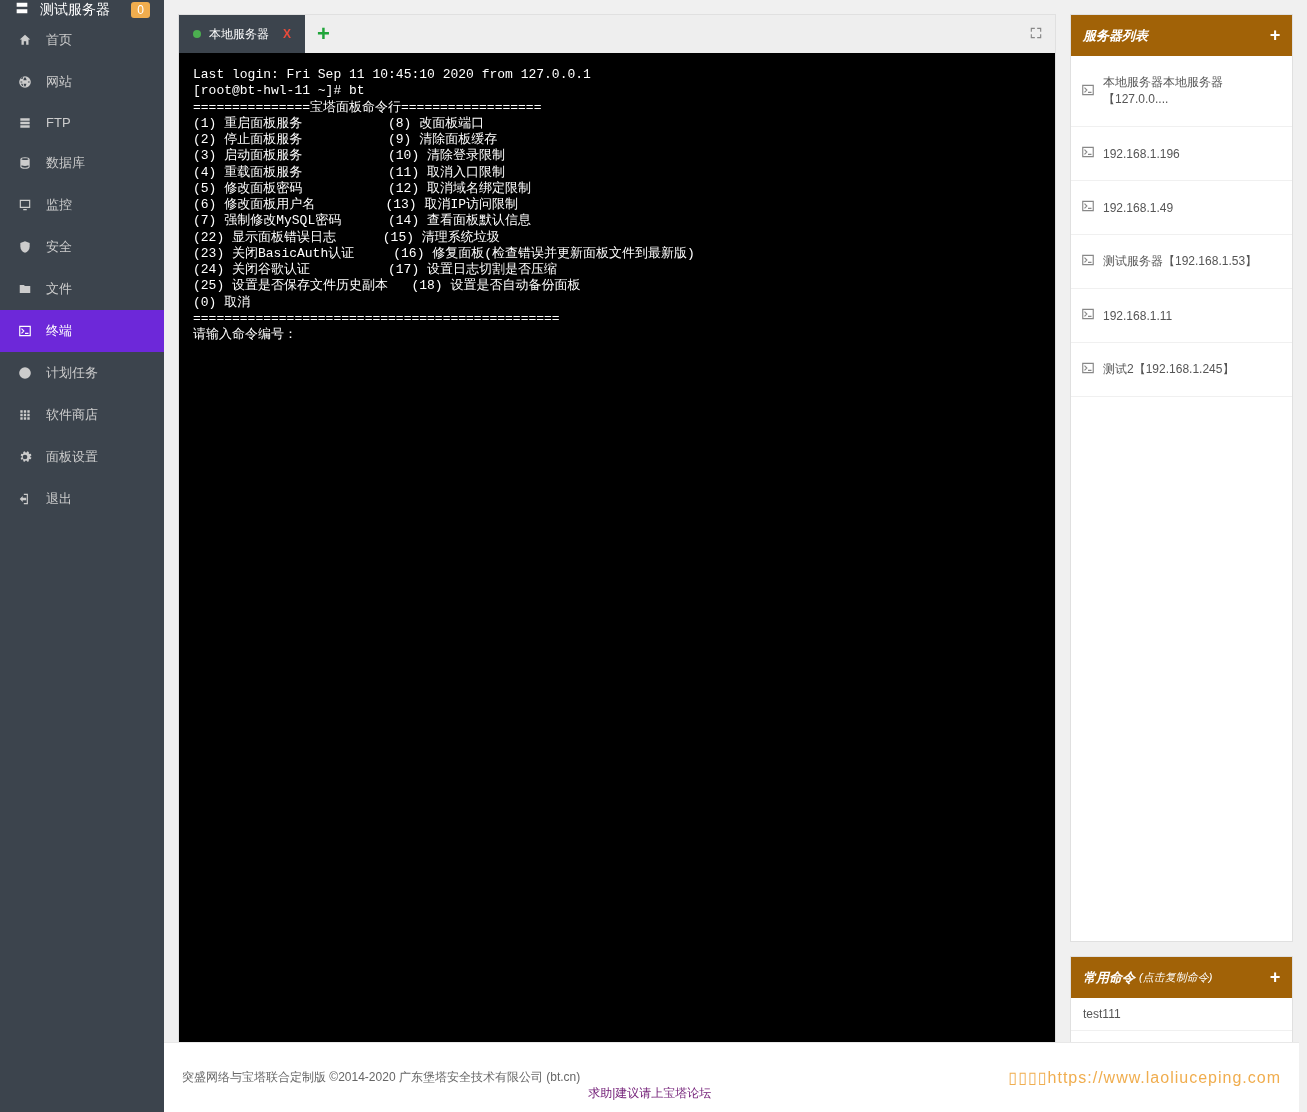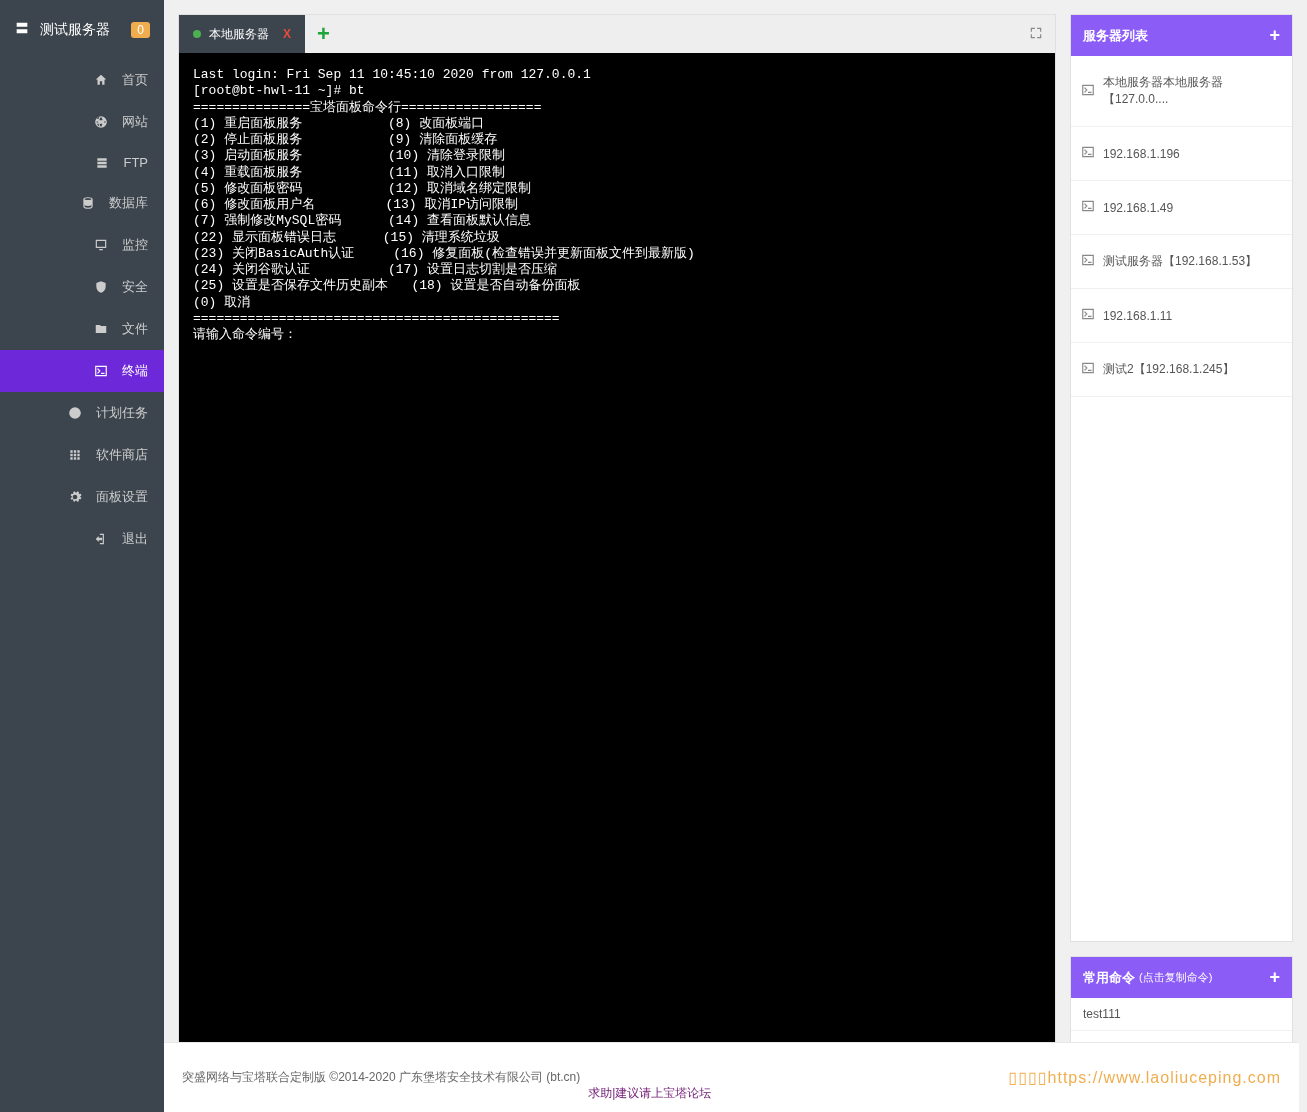--- a/index.html
+++ b/index.html
@@ -1,42 +1,42 @@
 <!DOCTYPE html>
 <html><head>
 <meta charset="utf-8">
 <style>
 * { margin: 0; padding: 0; box-sizing: border-box; }
 body { font-family: "Microsoft YaHei", Arial, sans-serif; font-size: 13px; background: #f0f0f0; width: 1307px; height: 1112px; overflow: hidden; }
 .layout { display: flex; height: 100%; }
 
 .sidebar { width: 164px; background: #3c444d; color: #ccc; flex-shrink: 0; }
-.sb-header { display: flex; align-items: center; padding: 20px 14px; color: #fff; font-size: 14px; }
+.sb-header { display: flex; align-items: center; padding: 0 14px; color: #fff; font-size: 14px; }
 .sb-header .icon { margin-right: 10px; }
 .sb-badge { margin-left: auto; background: #f0ad4e; color: #fff; border-radius: 3px; padding: 1px 6px; font-size: 12px; }
-.sb-item { display: flex; align-items: center; padding: 12px 16px; cursor: pointer; color: #ccc; font-size: 13px; justify-content: flex-end; }
+.sb-item { display: flex; align-items: center; padding: 12px 16px; cursor: pointer; color: #ccc; font-size: 13px; }
 .sb-item.active { background: #6d28d9; color: #fff; }
 .sb-item .icon { width: 18px; margin-right: 12px; display: inline-flex; justify-content: center; }
 
 .main { flex: 1; padding: 14px; display: flex; gap: 14px; background: #f0f0f0; height: calc(100% - 40px); }
 .terminal-wrap { flex: 1; background: #14b8a6; display: flex; flex-direction: column; border: 1px solid #e0e0e0; }
 .tabs { display: flex; align-items: center; background: #eee; height: 38px; position: relative; }
 .tab { display: flex; align-items: center; background: #3c444d; color: #fff; height: 100%; padding: 0 14px; font-size: 12px; }
 .tab .dot { width: 8px; height: 8px; border-radius: 50%; background: #4caf50; margin-right: 8px; }
 .tab .close { margin-left: 14px; color: #e74c3c; font-weight: bold; cursor: pointer; }
 .tab-add { padding: 0 12px; color: #20a53a; font-size: 22px; font-weight: bold; cursor: pointer; }
 .tab-expand { position: absolute; right: 12px; color: #888; cursor: pointer; }
 .terminal { flex: 1; background: #000; color: #fff; font-family: "Courier New", monospace; font-size: 13px; padding: 14px; white-space: pre; overflow: auto; line-height: 1.25; }
 .terminal::-webkit-scrollbar { width: 10px; }
 .terminal::-webkit-scrollbar-track { background: #2a2a2a; }
 .terminal::-webkit-scrollbar-thumb { background: #555; }
 
 .right-col { width: 223px; display: flex; flex-direction: column; gap: 14px; }
 .panel { background: #fff; border: 1px solid #e0e0e0; display: flex; flex-direction: column; }
-.panel-head { background: #8b5cf6; color: #fff; display: flex; align-items: center; padding: 10px 12px; font-size: 13px; font-weight: bold; }
+.panel-head { background: #a16207; color: #fff; display: flex; align-items: center; padding: 10px 12px; font-size: 13px; font-weight: bold; font-style: italic; }
 .panel-head .sub { font-weight: normal; font-size: 11px; margin-left: 4px; }
 .panel-head .add { margin-left: auto; font-size: 18px; font-weight: bold; cursor: pointer; }
 .panel-body { flex: 1; overflow: auto; }
 .srv-item { display: flex; align-items: center; padding: 18px 10px; border-bottom: 1px solid #f0f0f0; cursor: pointer; font-size: 12px; color: #555; }
 .srv-item .icon { margin-right: 8px; color: #888; }
 .cmd-item { padding: 9px 12px; border-bottom: 1px solid #f0f0f0; cursor: pointer; font-size: 12px; color: #555; }
 .panel.servers { flex: 1; min-height: 0; }
 
 .footer { position: fixed; bottom: 0; left: 164px; right: 8px; background: #fff; padding: 10px 18px; font-size: 12px; color: #666; display: flex; align-items: center; border-top: 1px solid #e8e8e8; }
 .footer a { color: #701a75; text-decoration: none; margin-left: 8px; margin-top: 32px; }

